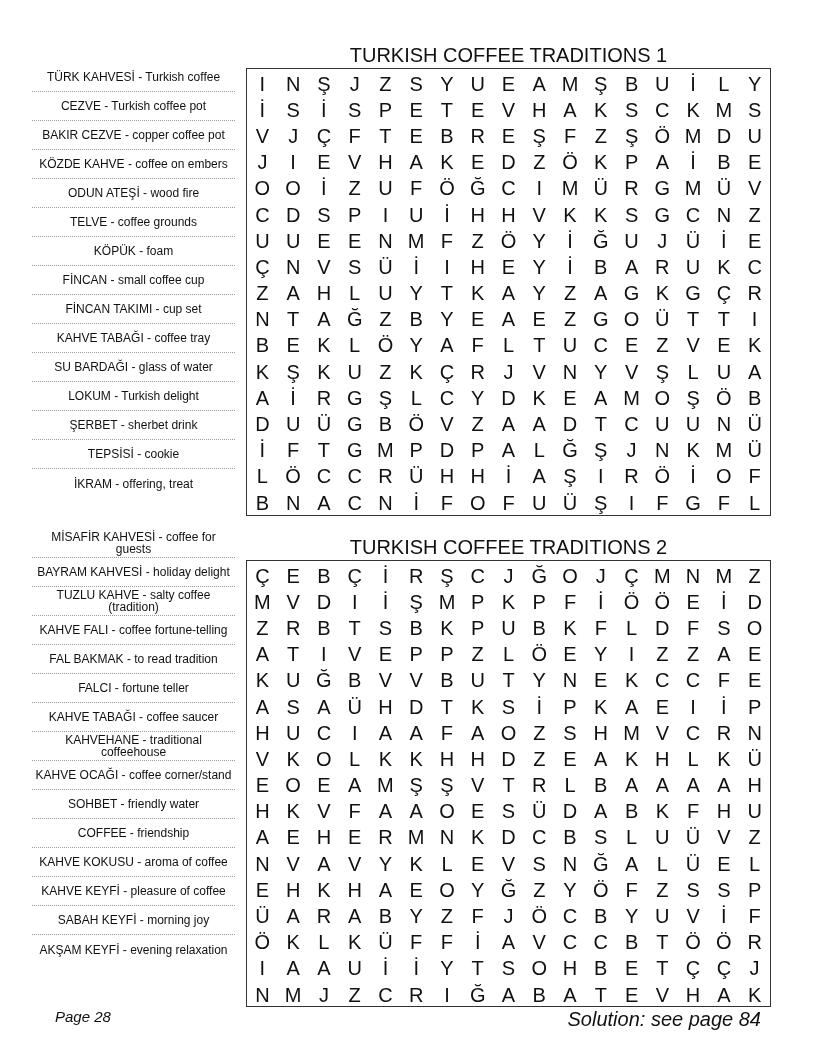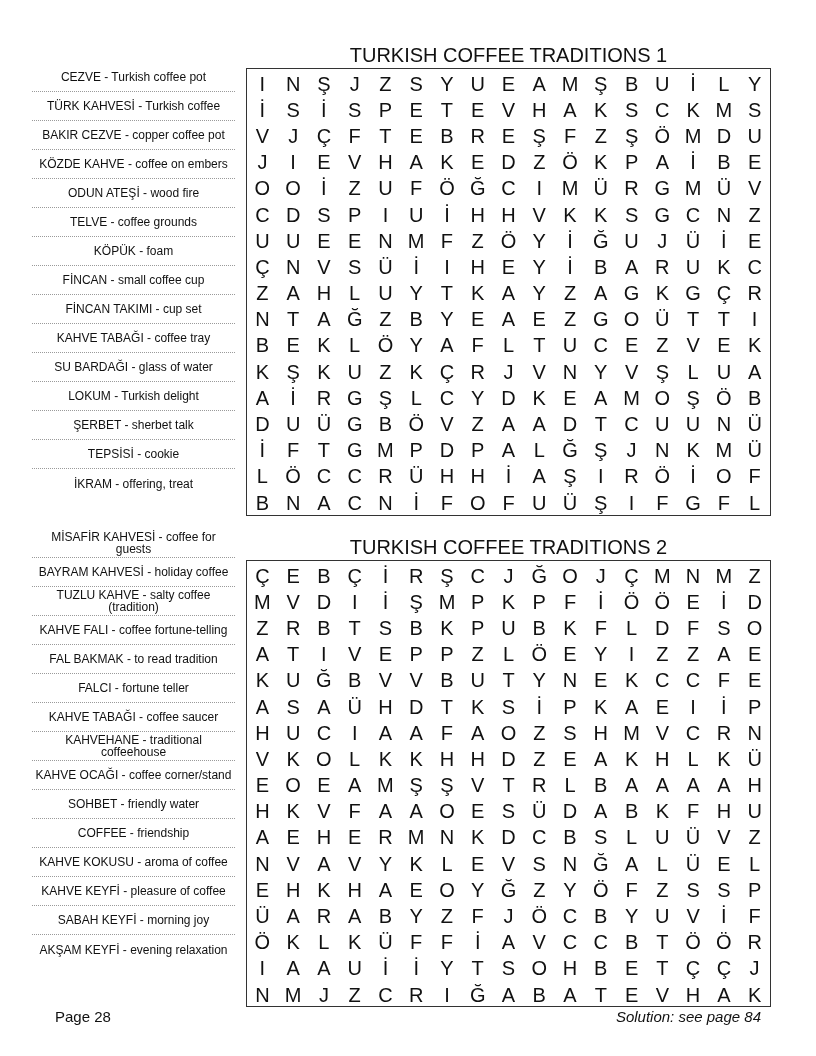--- a/index.html
+++ b/index.html
@@ -26,44 +26,44 @@
     position: absolute; left: 246px; width: 525px;
     border: 1.5px solid #333; box-sizing: border-box;
     display: grid; grid-template-columns: repeat(17, 1fr);
     padding: 2px 0;
   }
   .cell {
     display: flex; align-items: center; justify-content: center;
     font-size: 20px; color: #111; height: 26.2px;
   }
   .footer-left {
-    position: absolute; left: 55px; top: 1008px; font-size: 15px; 
+    position: absolute; left: 55px; top: 1008px; font-size: 15px; font-style: italic;
   }
   .footer-right {
-    position: absolute; right: 55px; top: 1008px; font-size: 15px; font-style: italic;
+    position: absolute; right: 55px; top: 1008px; font-size: 20px; font-style: italic;
   }
 </style>
 </head>
 <body>
 
 <div class="title" style="top:44px;">TURKISH COFFEE TRADITIONS 1</div>
 <div class="wordlist" id="wl0" style="top:63px;">
+    <div class="word">TÜRK KAHVESİ - Turkish coffee</div>
     <div class="word">CEZVE - Turkish coffee pot</div>
-    <div class="word">TÜRK KAHVESİ - Turkish coffee</div>
     <div class="word">BAKIR CEZVE - copper coffee pot</div>
     <div class="word">KÖZDE KAHVE - coffee on embers</div>
     <div class="word">ODUN ATEŞİ - wood fire</div>
     <div class="word">TELVE - coffee grounds</div>
     <div class="word">KÖPÜK - foam</div>
     <div class="word">FİNCAN - small coffee cup</div>
     <div class="word">FİNCAN TAKIMI - cup set</div>
     <div class="word">KAHVE TABAĞI - coffee tray</div>
     <div class="word">SU BARDAĞI - glass of water</div>
     <div class="word">LOKUM - Turkish delight</div>
-    <div class="word">ŞERBET - sherbet talk</div>
+    <div class="word">ŞERBET - sherbet drink</div>
     <div class="word">TEPSİSİ - cookie</div>
     <div class="word">İKRAM - offering, treat</div>
   </div>
 <div class="grid" id="g0" style="top:68px; height:448px;">
     <div class="cell">I</div>
     <div class="cell">N</div>
     <div class="cell">Ş</div>
     <div class="cell">J</div>
     <div class="cell">Z</div>
     <div class="cell">S</div>
@@ -348,21 +348,21 @@
     <div class="cell">I</div>
     <div class="cell">F</div>
     <div class="cell">G</div>
     <div class="cell">F</div>
     <div class="cell">L</div>
   </div>
 
 <div class="title" style="top:536px;">TURKISH COFFEE TRADITIONS 2</div>
 <div class="wordlist" id="wl1" style="top:529px;">
     <div class="word">MİSAFİR KAHVESİ - coffee for guests</div>
-    <div class="word">BAYRAM KAHVESİ - holiday coffee</div>
+    <div class="word">BAYRAM KAHVESİ - holiday delight</div>
     <div class="word">TUZLU KAHVE - salty coffee (tradition)</div>
     <div class="word">KAHVE FALI - coffee fortune-telling</div>
     <div class="word">FAL BAKMAK - to read tradition</div>
     <div class="word">FALCI - fortune teller</div>
     <div class="word">KAHVE TABAĞI - coffee saucer</div>
     <div class="word">KAHVEHANE - traditional coffeehouse</div>
     <div class="word">KAHVE OCAĞI - coffee corner/stand</div>
     <div class="word">SOHBET - friendly water</div>
     <div class="word">COFFEE - friendship</div>
     <div class="word">KAHVE KOKUSU - aroma of coffee</div>

